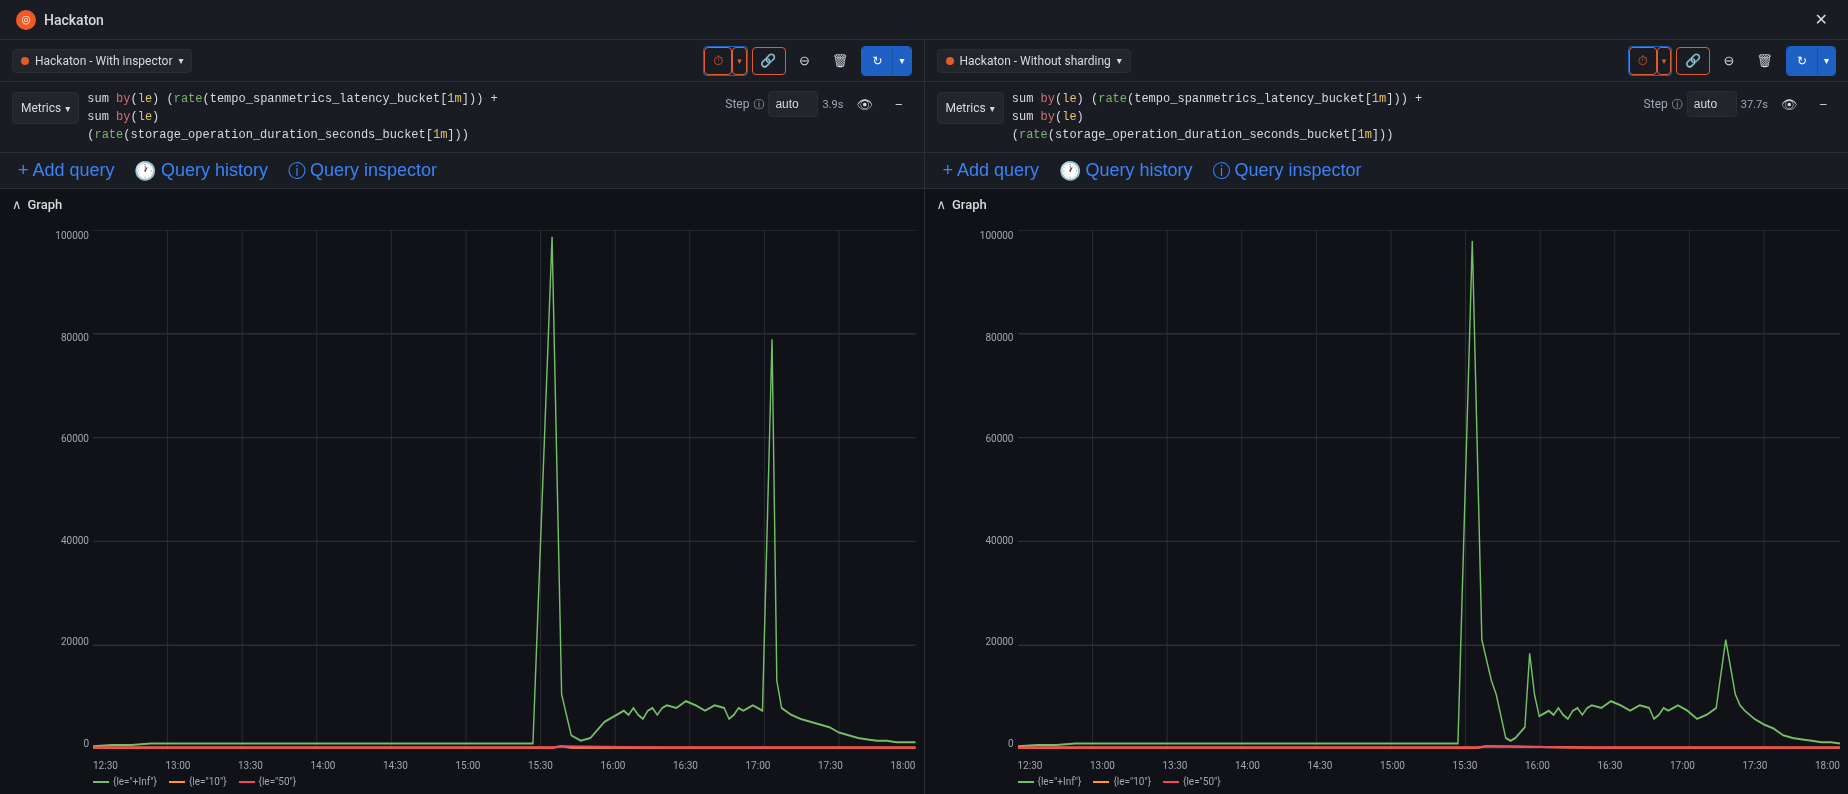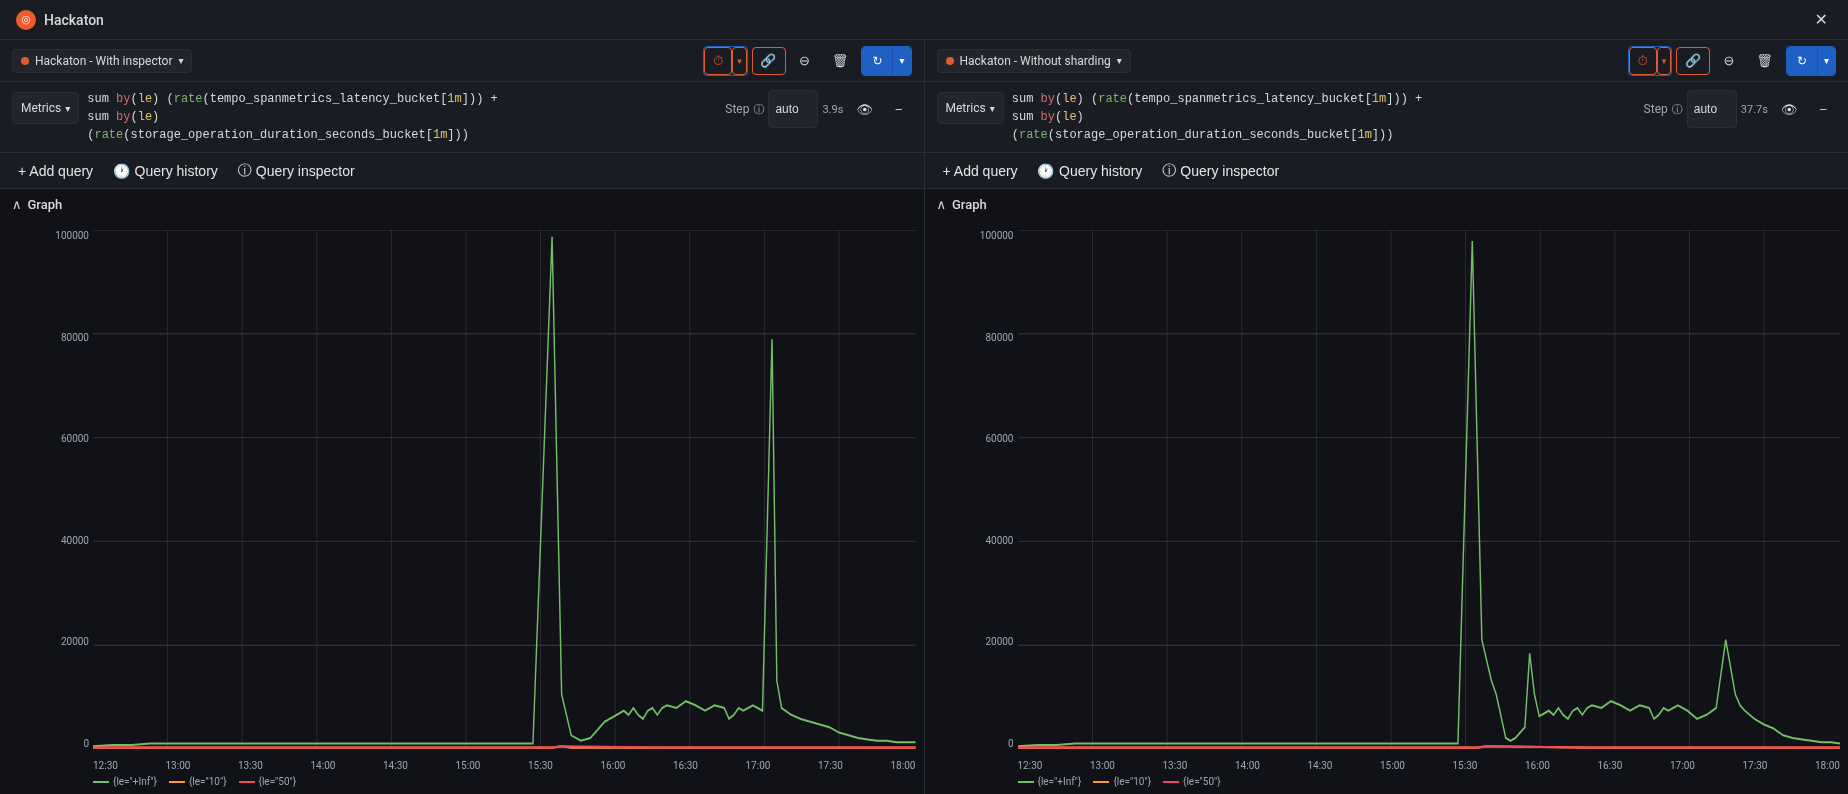--- a/index.html
+++ b/index.html
@@ -208,43 +208,43 @@
     }
 
     .step-input {
       background: #22252b;
       border: 1px solid #2c2e35;
       border-radius: 4px;
       color: #d8d9da;
       padding: 3px 6px;
       font-size: 12px;
       width: 50px;
-      height: 38px;
+      height: 26px;
     }
 
     .query-toolbar {
       background: #1a1c23;
       border-bottom: 1px solid #2c2e35;
       padding: 6px 12px;
       display: flex;
       align-items: center;
       gap: 8px;
       height: 36px;
     }
 
     .toolbar-btn {
       background: none;
       border: none;
-      color: #e5e5e5;
+      color: #3b82f6;
       cursor: pointer;
       padding: 3px 6px;
       display: flex;
       align-items: center;
       gap: 4px;
-      font-size: 14px;
+      font-size: 18px;
       border-radius: 3px;
     }
 
     .graph-section {
       flex: 1;
       background: #111217;
       padding: 0;
       position: relative;
       overflow: hidden;
     }

